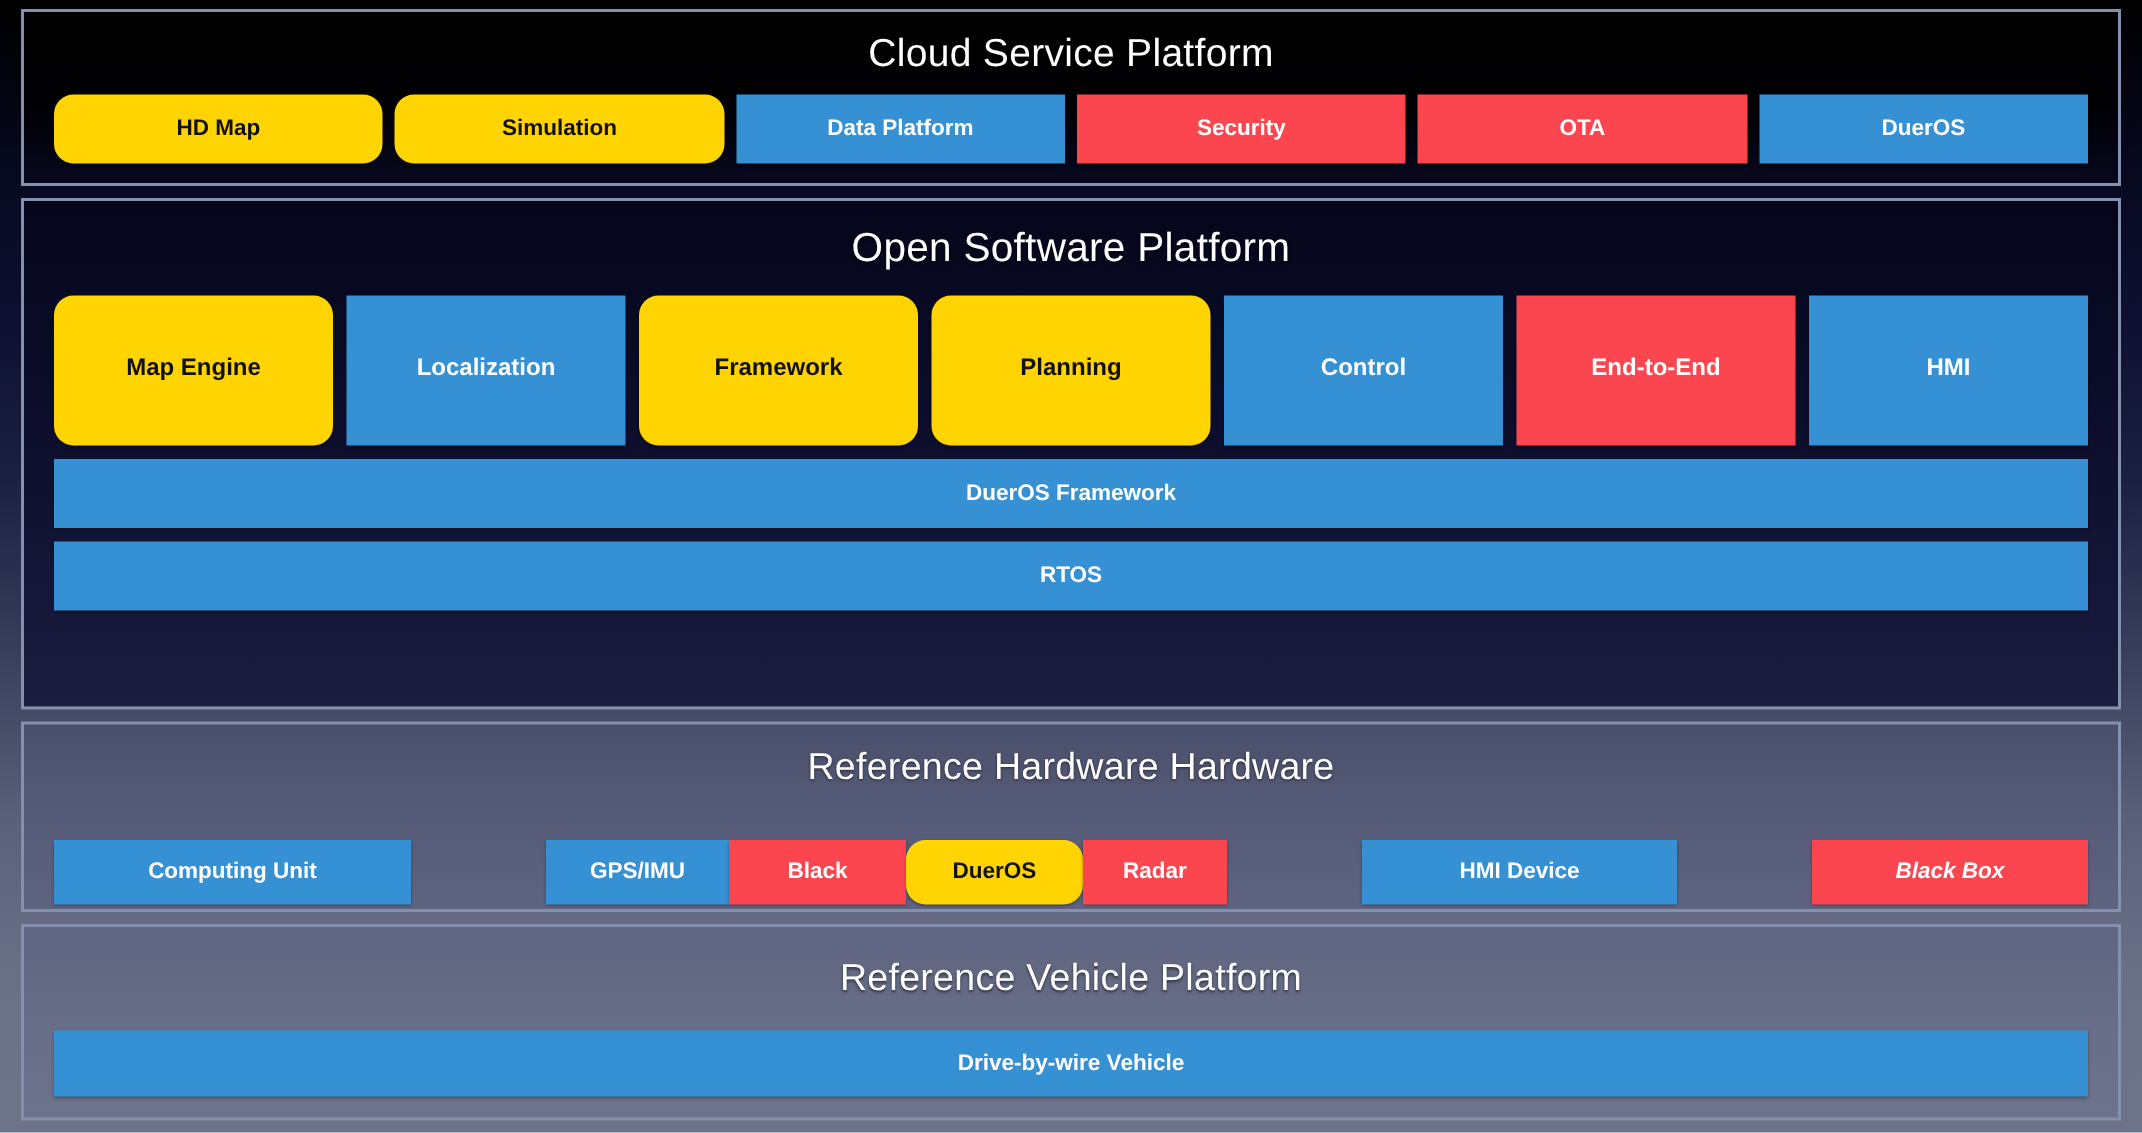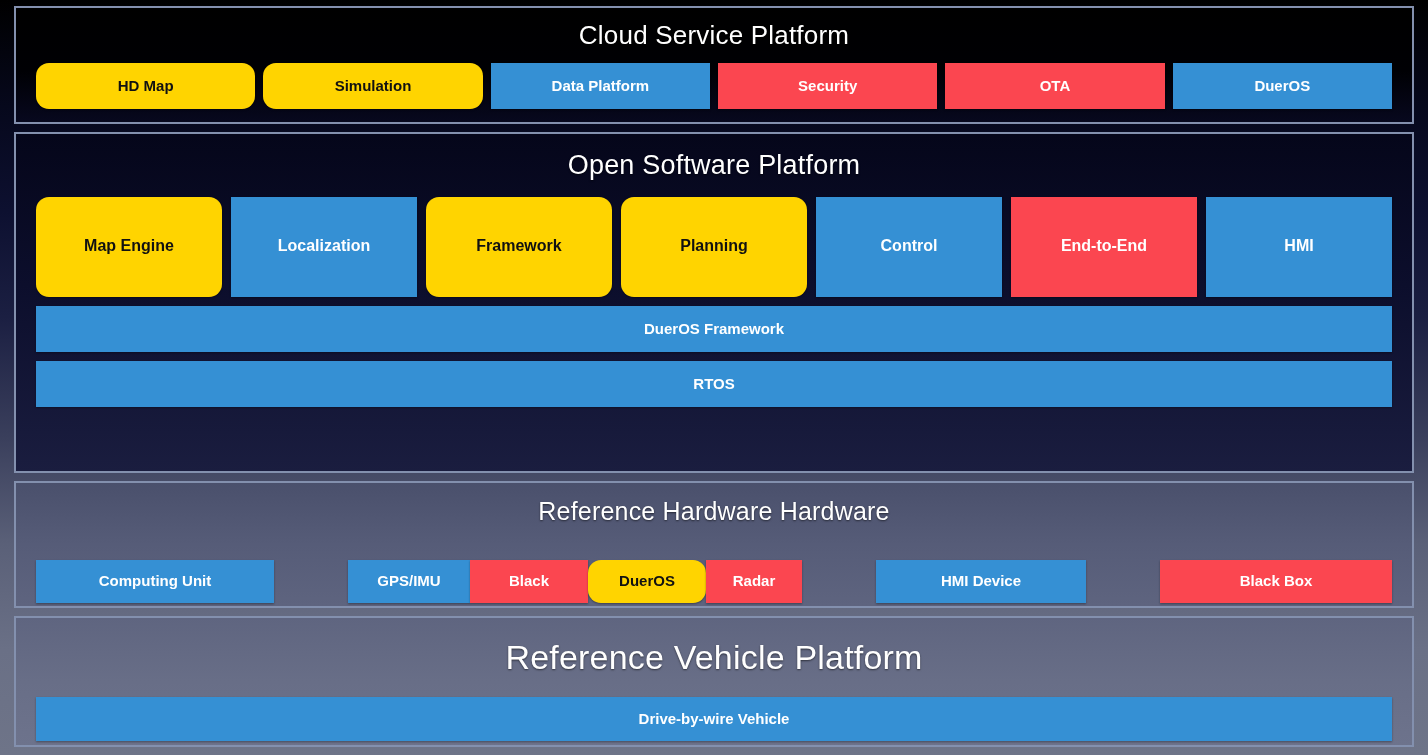--- a/index.html
+++ b/index.html
@@ -139,30 +139,30 @@
     font-size: 15px;
   }
   #layer-hardware .hw-spacer { flex: 1 1 auto; }
   .hw-computing { width: 238px; }
   .sensor-group { display: flex; }
   .hw-gps    { width: 122px; }
   .hw-camera { width: 118px; }
   .hw-lidar  { width: 118px; }
   .hw-radar  { width: 96px; }
   .hw-hmi    { width: 210px; }
-  .hw-black  { width: 232px; }
+  .hw-black  { width: 184px; font-style: italic; }
 
   
   #layer-vehicle {
     height: 145px;
     background: linear-gradient(180deg, #5f6580 0%, #686e87 50%, #6d738c 100%);
     background: linear-gradient(180deg, #5f6580 0%, #686e87 50%, #6d738c 100%);
   }
   #layer-vehicle .layer-title {
-    font-size: 34px;
+    font-size: 25px;
     margin-top: 20px;
     margin-bottom: 20px;
   }
   #layer-vehicle .wide-bar {
     margin: 0 20px;
     height: 44px;
     font-size: 15px;
   }
 </style>
 </head>

